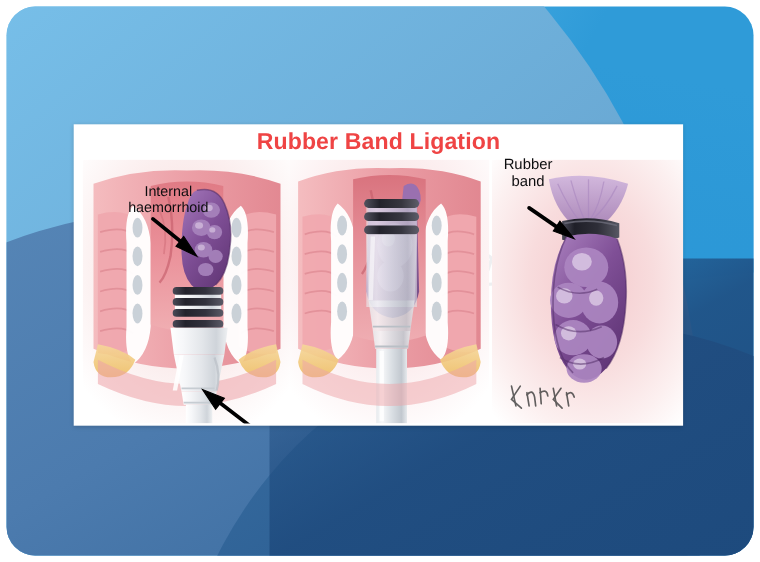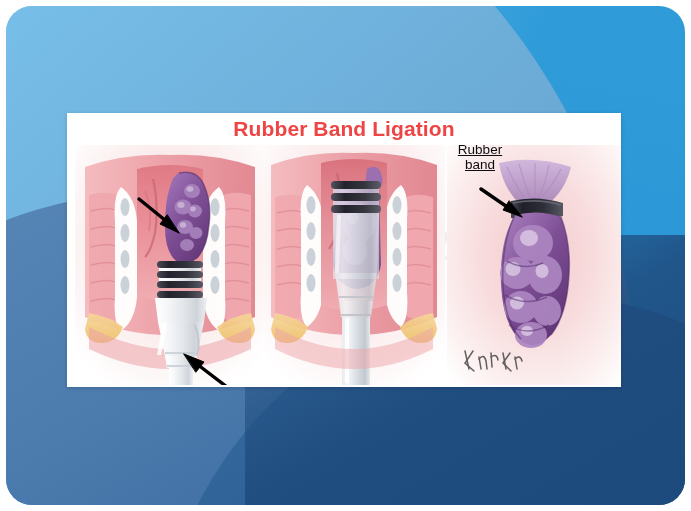--- a/index.html
+++ b/index.html
@@ -56,21 +56,21 @@
   .watermark{position:absolute;left:170px;top:26px;width:240px;height:200px;opacity:.16;}
 
   
   .fig{position:absolute;top:32px;height:240px;overflow:hidden;}
   .fig1{left:8px;width:190px;}
   .fig2{left:196px;width:182px;}
   .fig3{left:380px;width:174px;}
 
   .lbl{
     position:absolute;font-size:13.5px;color:#0d0d0f;line-height:1.12;
-    font-family:"Liberation Sans",sans-serif;white-space:pre-line;text-decoration:underline;
+    font-family:"Liberation Sans",sans-serif;white-space:pre-line;
   }
   .lbl-internal{left:19px;top:22px;width:118px;text-align:center;font-size:13px;}
   .lbl-rubber{left:371px;top:29px;width:84px;text-align:center;font-size:13.5px;}
 
   .arrow{position:absolute;}
 </style>
 </head>
 <body>
 
 <div class="slide">
@@ -221,20 +221,22 @@
           <path d="M90 211 l32 0 l-2 12 l-28 0z" fill="url(#lig1)"></path>
           <path d="M94 223 l24 0 l0 17 l-24 0z" fill="url(#lig1)"></path>
           <path d="M88 178 l4 0 l-6 32 l-4 0z" fill="#ffffff" opacity=".85"></path>
           <path d="M120 180 q6 16 2 30" fill="none" stroke="#b9bfc6" stroke-width="2" opacity=".7"></path>
           <path d="M90 208 l30 0" stroke="#c6ccd2" stroke-width="1.6" fill="none"></path>
           <path d="M92 221 l28 0" stroke="#c6ccd2" stroke-width="1.6" fill="none"></path>
         </g>
       </svg>
 
       
+      <div class="lbl lbl-internal">Internal
+haemorrhoid</div>
       <svg class="arrow" style="left:58px;top:50px;width:56px;height:44px;">
         <g fill="#000000" stroke="#000000" stroke-width="3.4" stroke-linecap="round">
           <line x1="6" y1="4" x2="38" y2="30"></line>
           <polygon points="46,38 27,29 34,20" stroke-width="1"></polygon>
         </g>
       </svg>
 
       
       <svg class="arrow" style="left:100px;top:208px;width:60px;height:44px;">
         <g fill="#000000" stroke="#000000" stroke-width="3.4" stroke-linecap="round">

